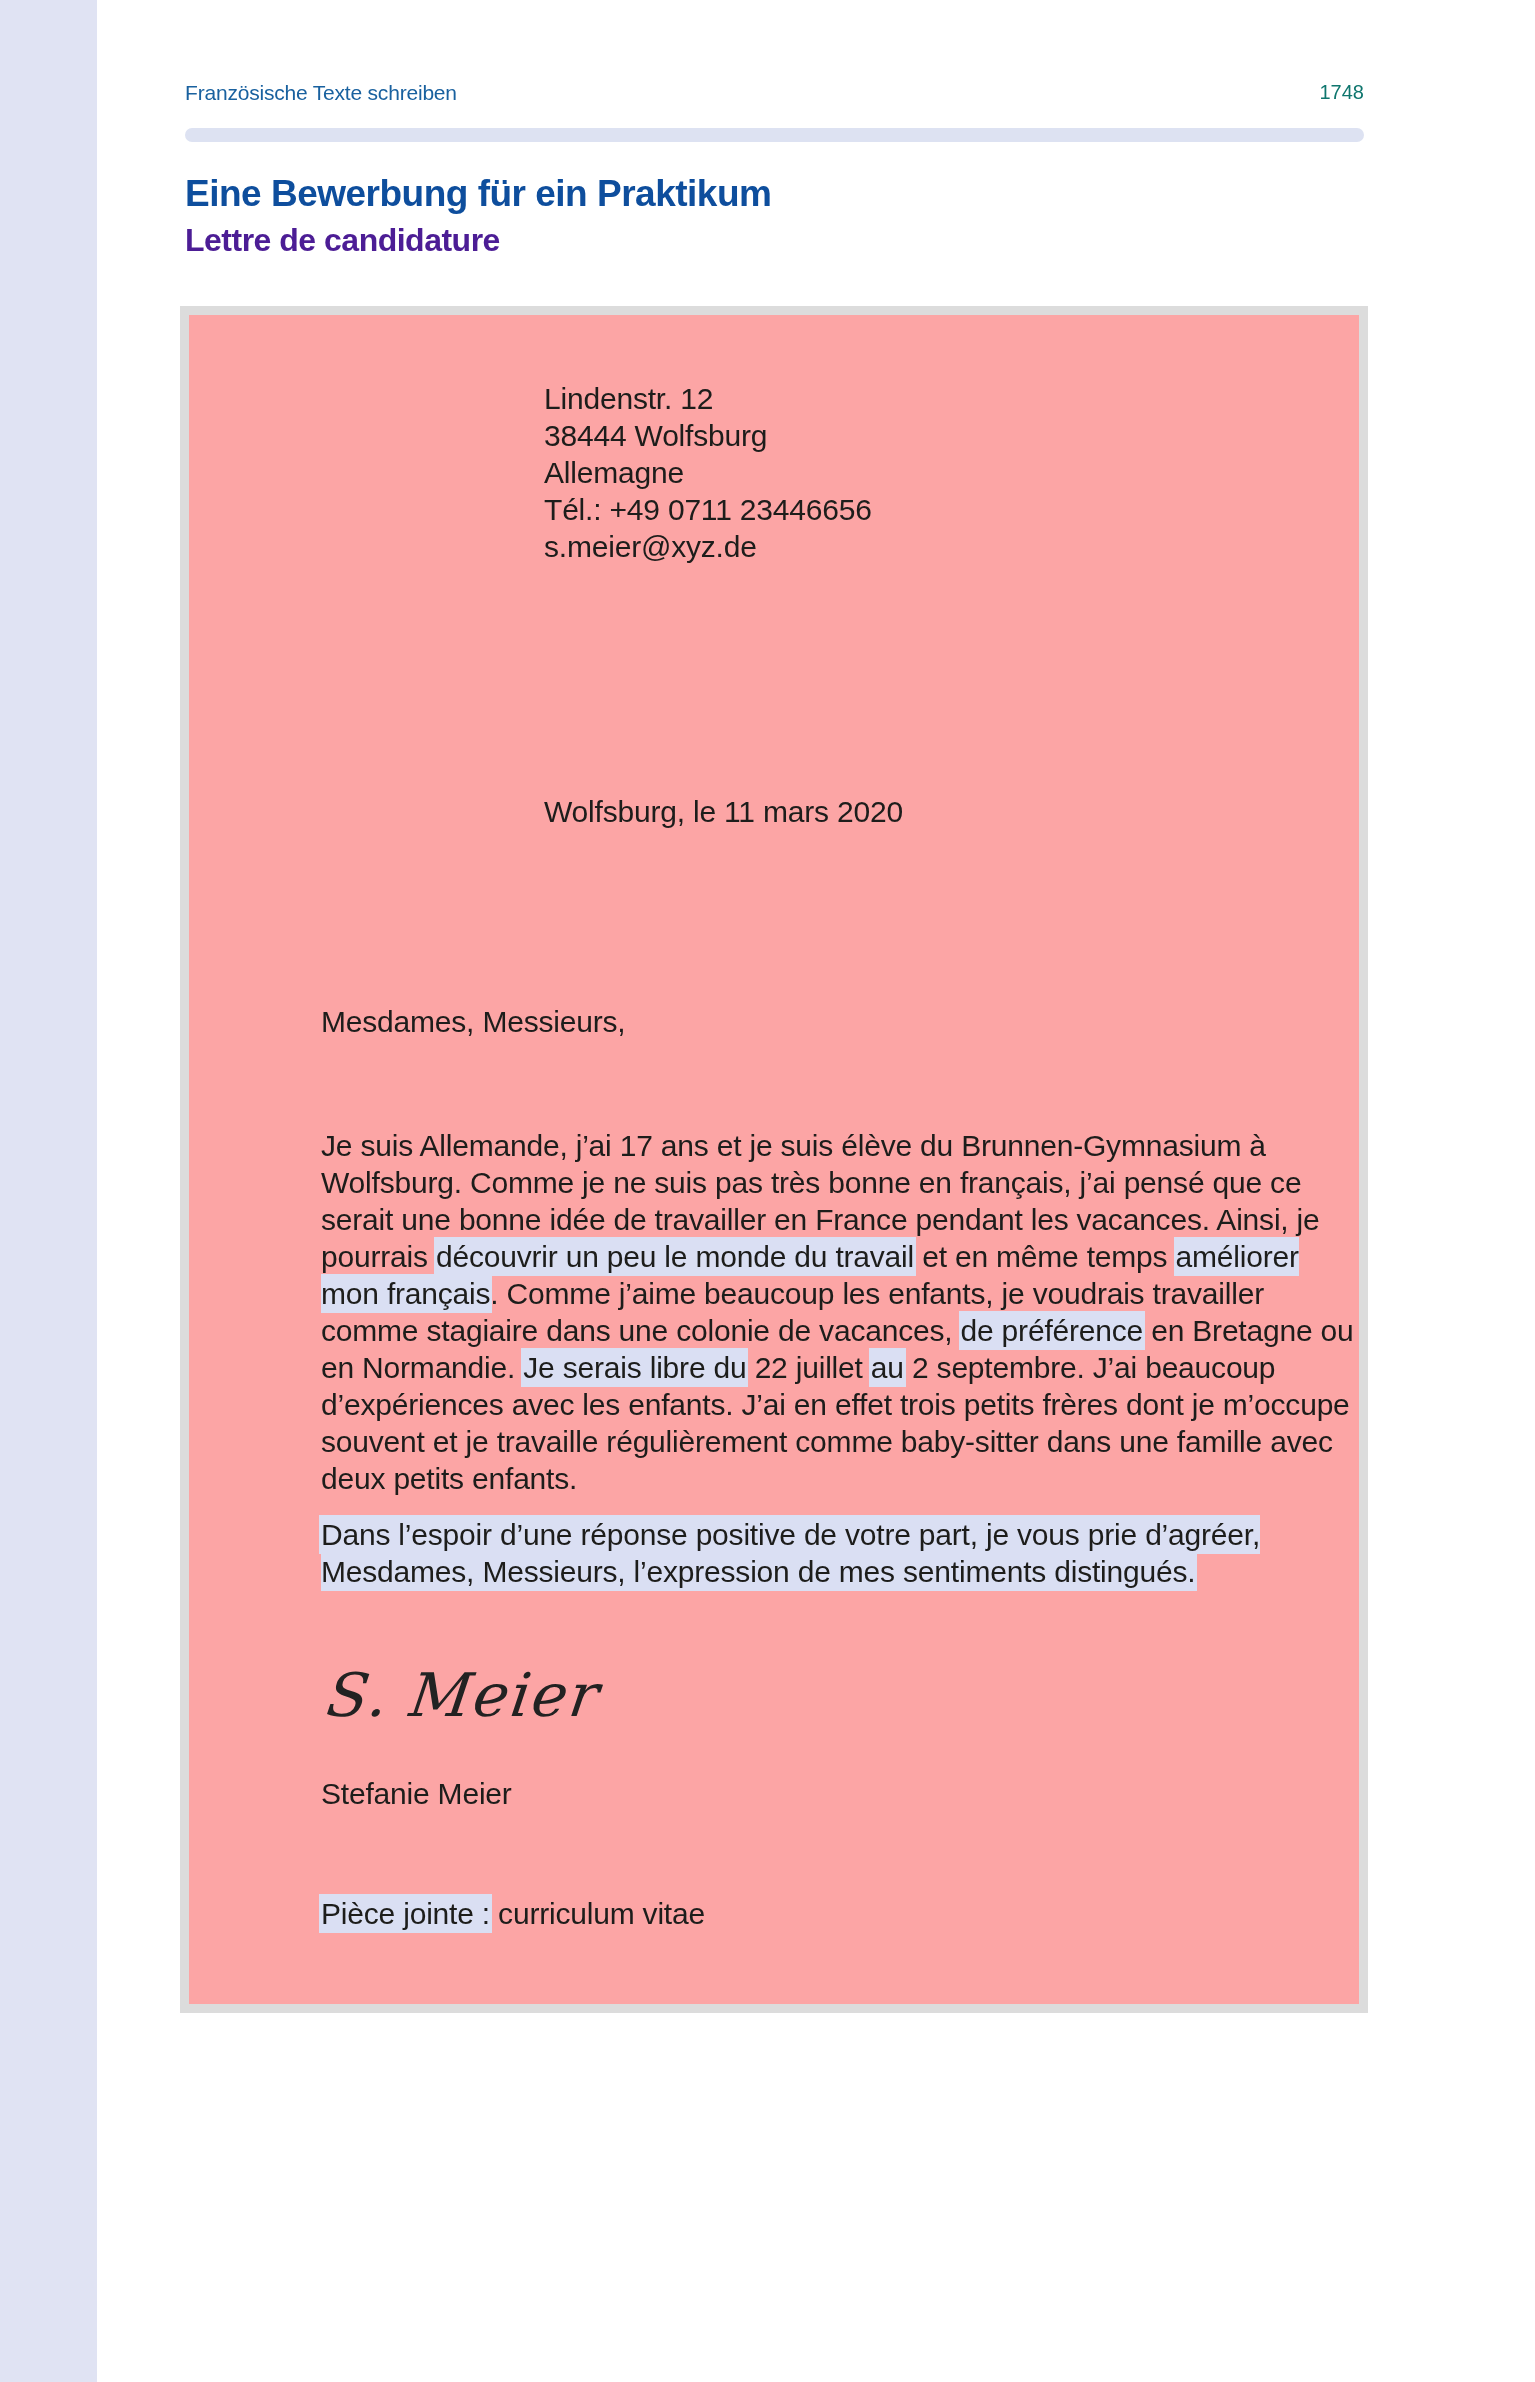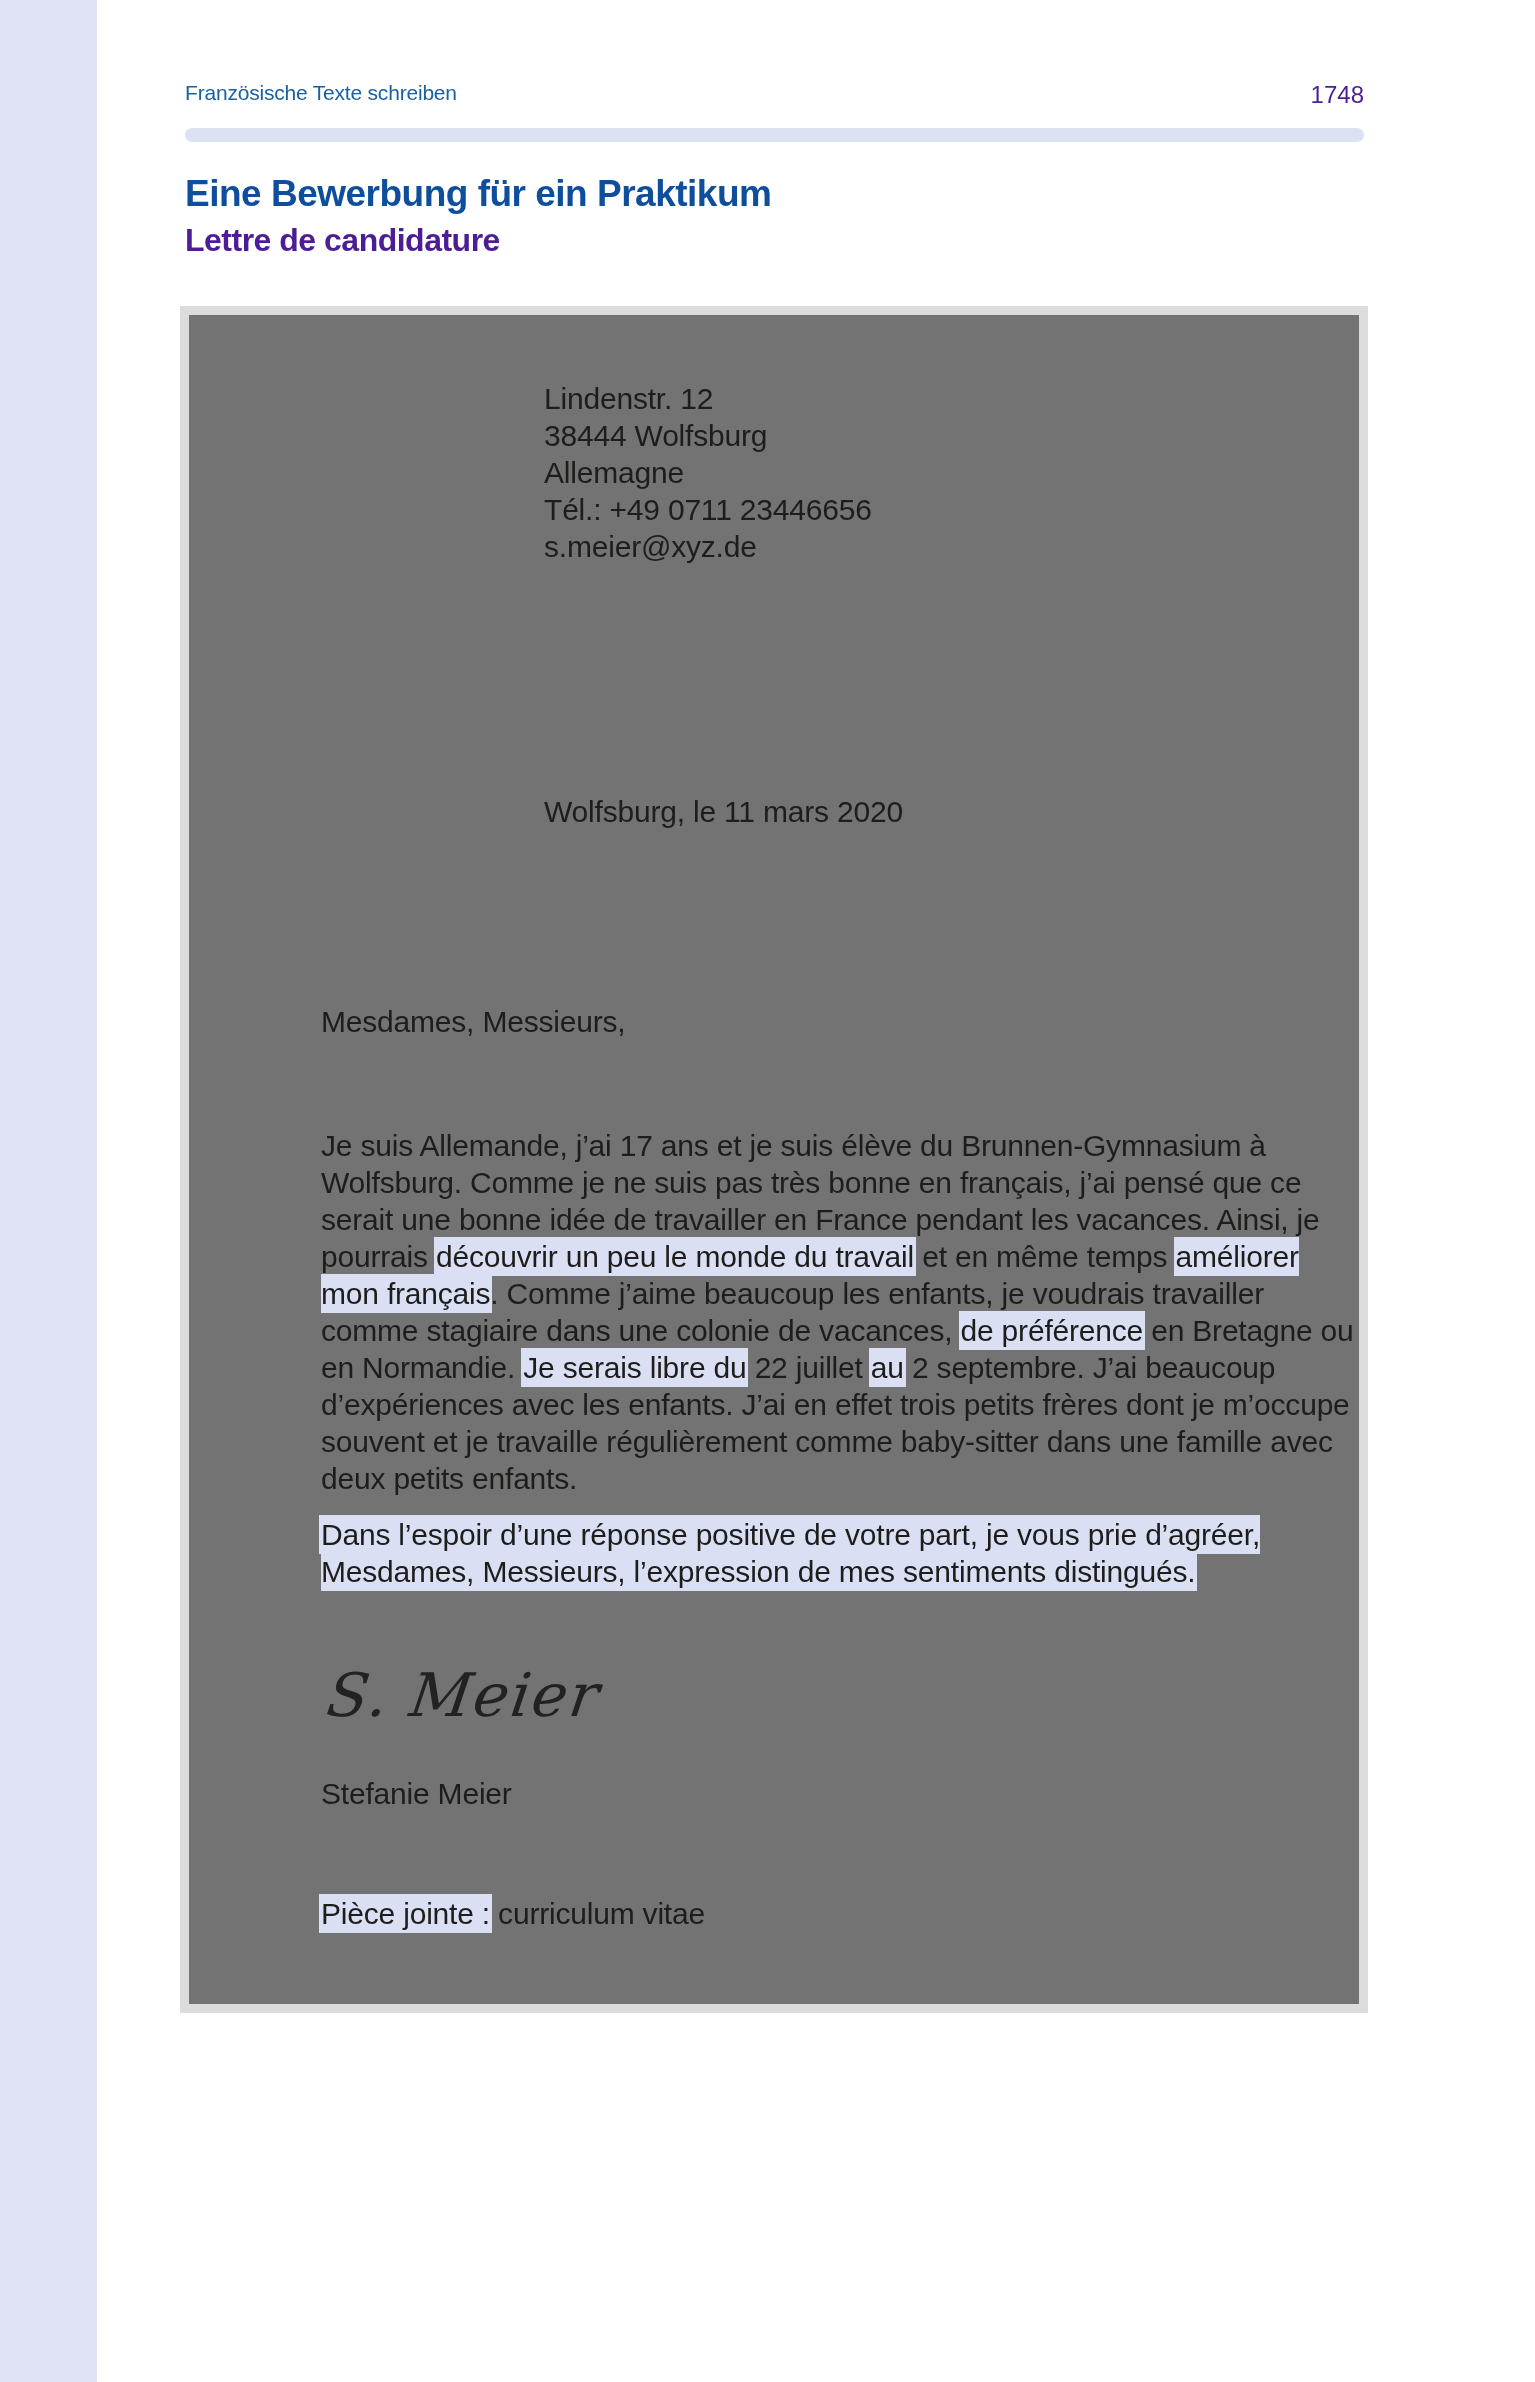--- a/index.html
+++ b/index.html
@@ -10,37 +10,37 @@
   .side-strip{
     position:absolute;left:0;top:0;width:97px;height:2383px;background:#e0e3f3;
   }
   .running-header{
     position:absolute;left:185px;top:81px;width:1179px;height:38px;
   }
   .section-title{
     position:absolute;left:0;top:0;font-size:21px;color:#19619f;letter-spacing:-0.2px;
   }
   .page-number{
-    position:absolute;right:0;top:0;font-size:24px;color:#4c1d95;
+    position:absolute;right:0;top:0;font-size:20px;color:#0f766e;
   }
   .header-rule{
     position:absolute;left:185px;top:128px;width:1179px;height:14.4px;
     background:#dde2f2;border-radius:7.7px;
   }
   .page-title{
     position:absolute;left:185px;top:173px;font-size:37px;font-weight:bold;
     color:#0e4e9d;letter-spacing:-0.5px;
   }
   .page-subtitle{
     position:absolute;left:185px;top:222px;font-size:32px;font-weight:bold;
     color:#4c1d95;letter-spacing:-0.5px;
   }
   .letter-card{
     position:absolute;left:180px;top:306px;width:1188px;height:1707px;
-    box-sizing:border-box;border:9.6px solid #dcdcdc;background:#737373;
+    box-sizing:border-box;border:9.6px solid #dcdcdc;background:#fca5a5;
   }
   .letter-card *{box-sizing:border-box;}
   .blk{
     position:absolute;font-size:30px;line-height:37px;letter-spacing:-0.2px;
   }
   .sender{left:355px;top:65px;}
   .recipient{left:132px;top:291px;}
   .date-line{left:355px;top:478px;}
   .subject-line{left:132px;top:565px;width:1038px;font-weight:bold;}
   .salutation{left:132px;top:688px;}

